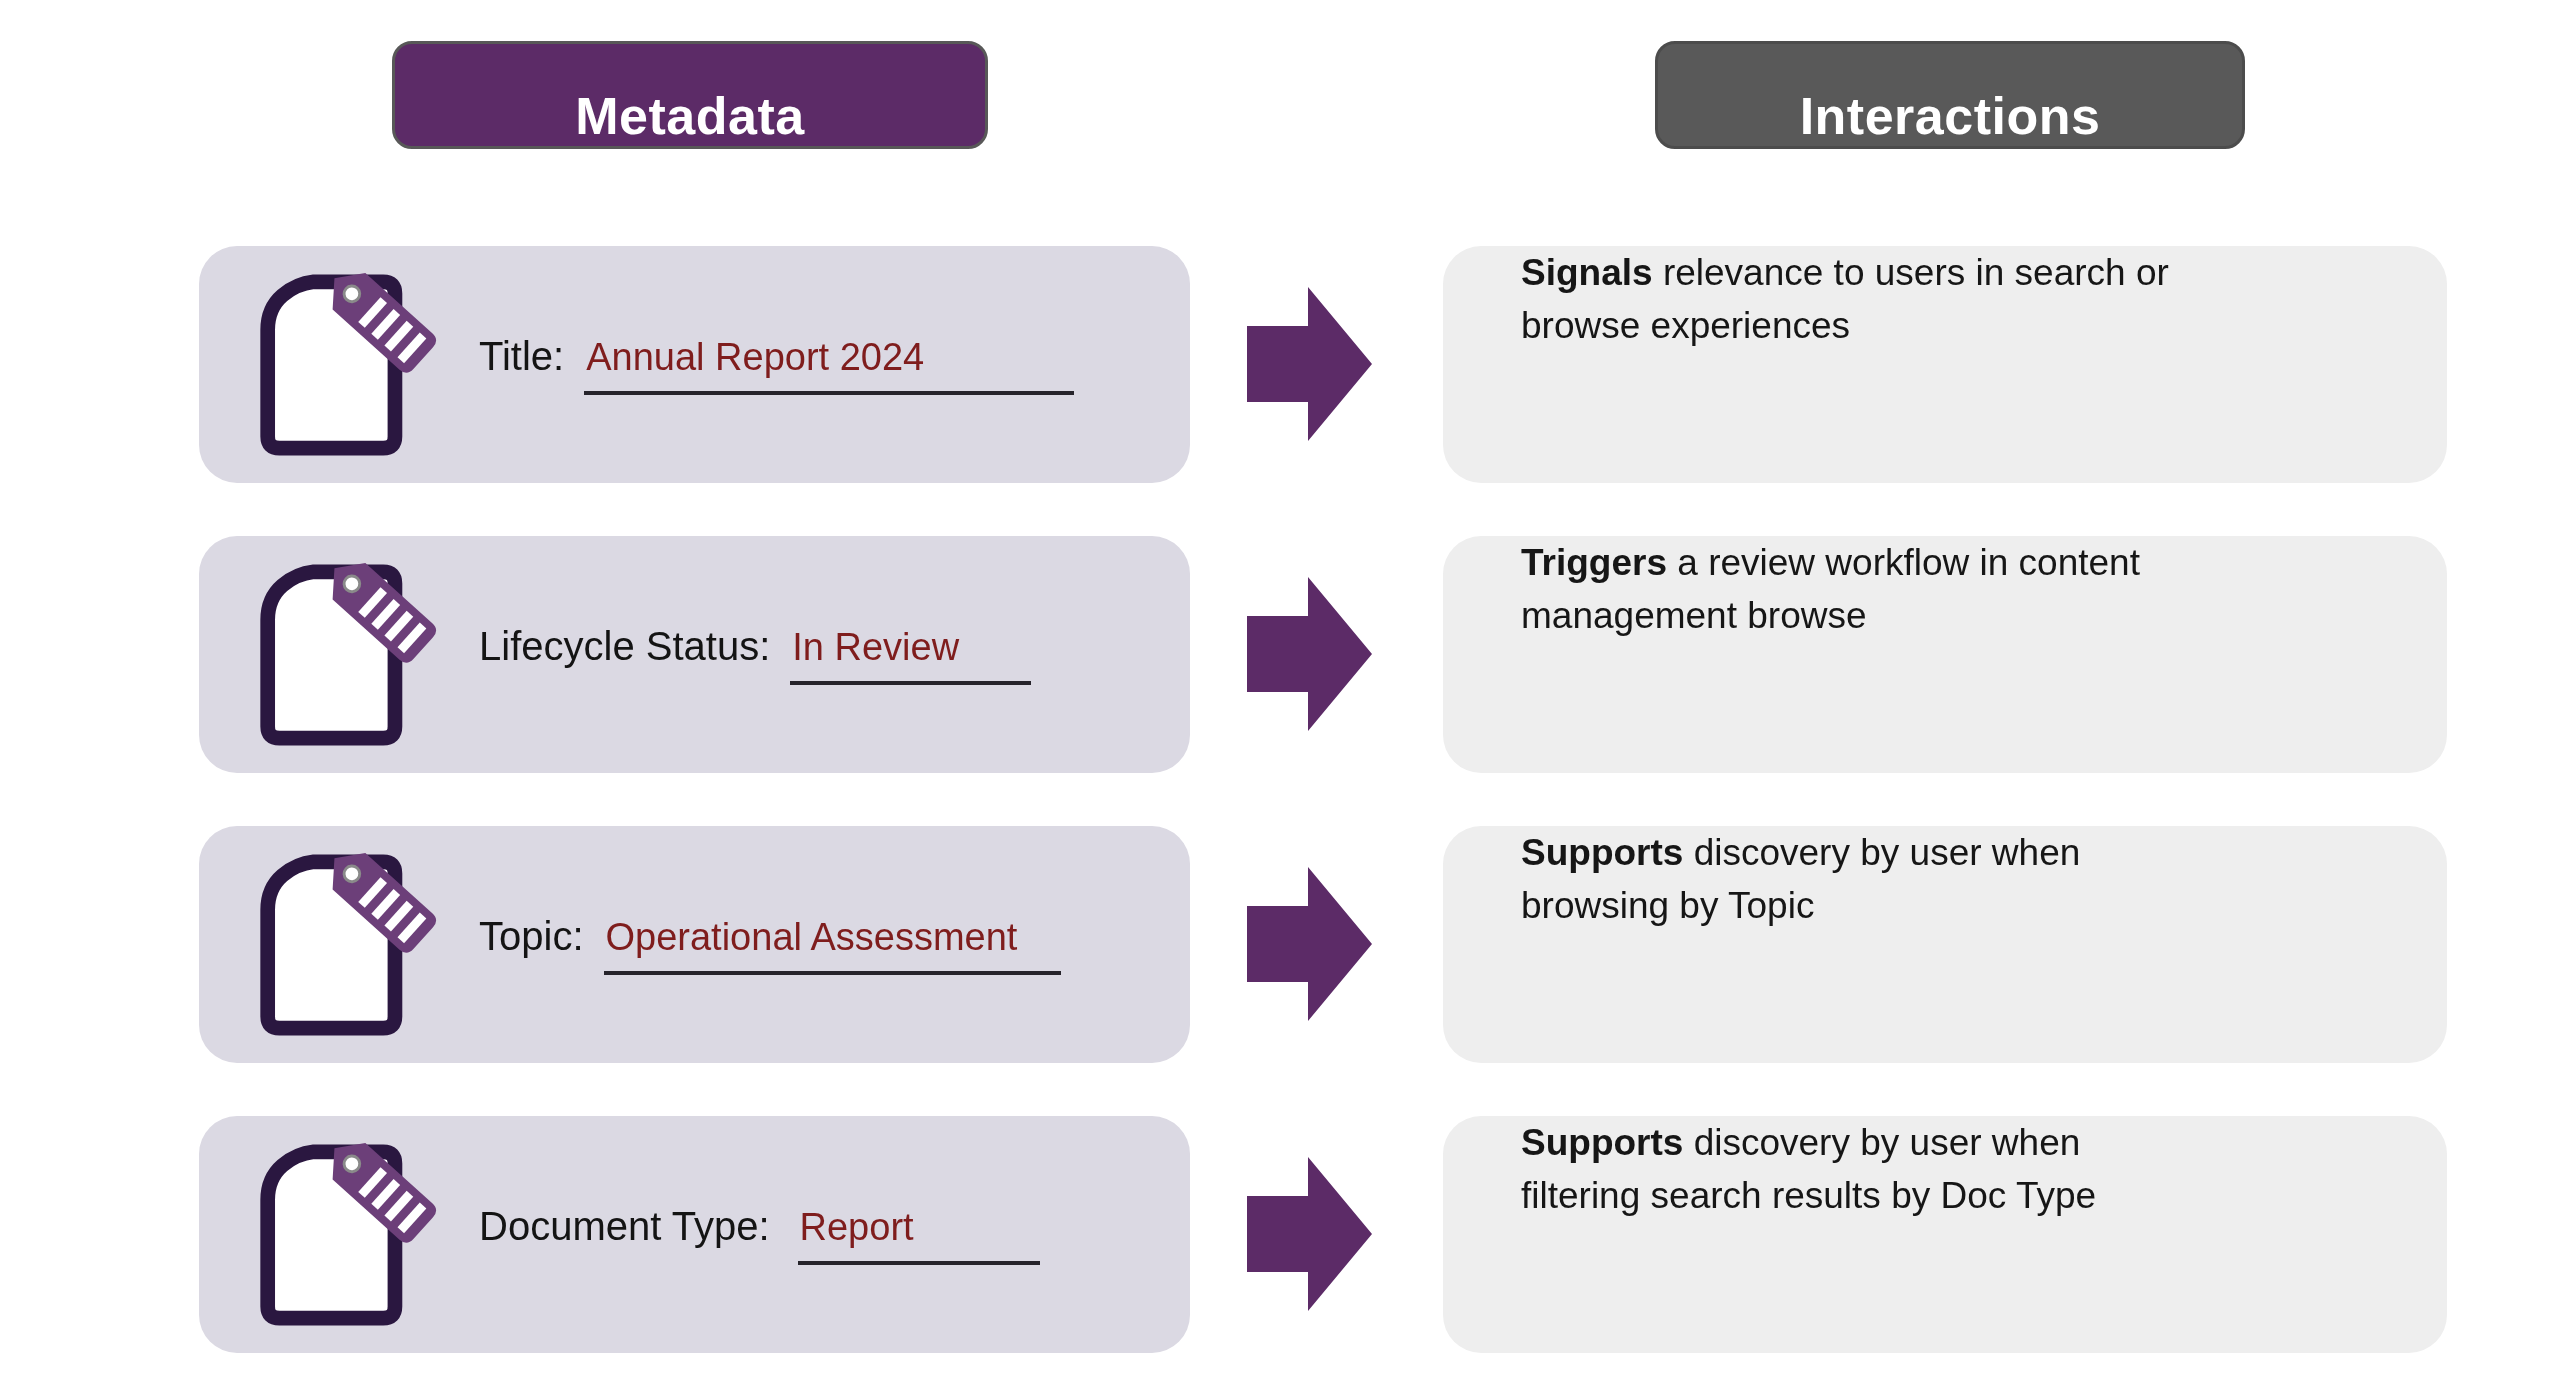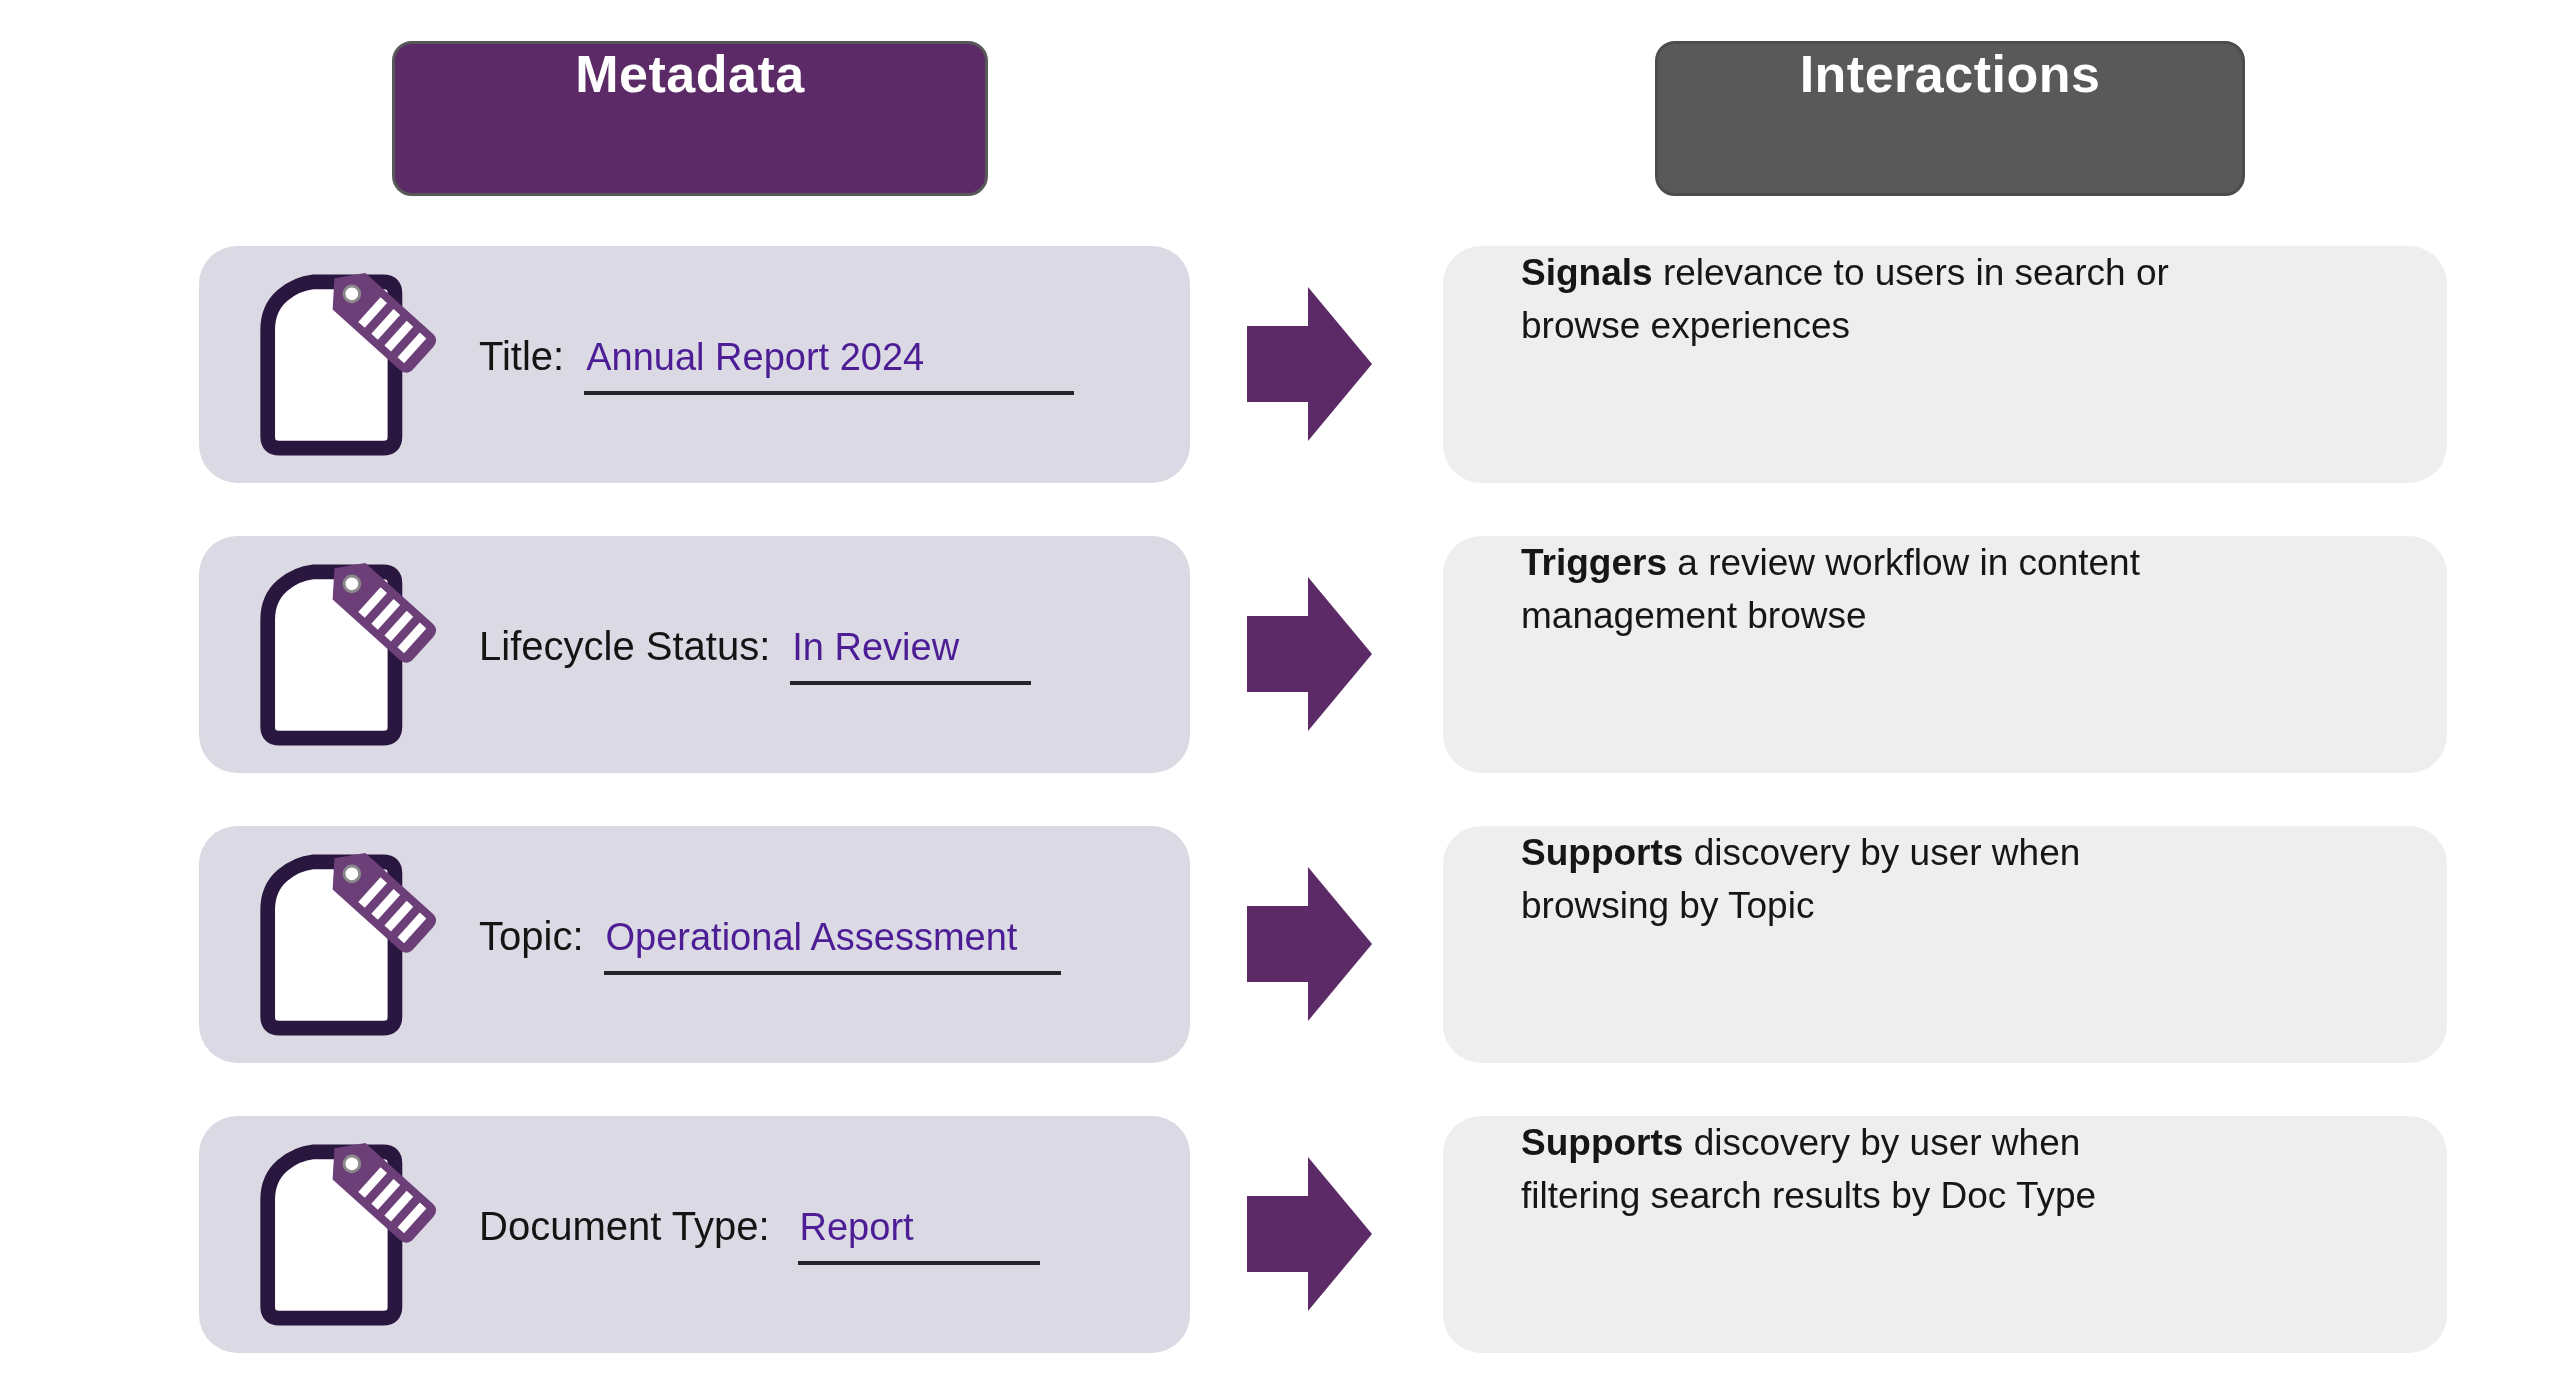--- a/index.html
+++ b/index.html
@@ -3,22 +3,22 @@
 <meta charset="utf-8">
 <style>
   html,body { margin:0; padding:0; background:#ffffff; }
   .canvas {
     position:relative; width:2560px; height:1380px; background:#ffffff;
     font-family:"Liberation Sans", sans-serif; overflow:hidden;
   }
 
   
   .pill {
-    position:absolute; top:41px; height:155px; border-radius:20px;
-    display:flex; align-items:flex-start; justify-content:center;
+    position:absolute; top:41px; height:108px; border-radius:20px;
+    display:flex; align-items:flex-end; justify-content:center;
     color:#ffffff; font-size:52px; font-weight:700; letter-spacing:0.5px;
     box-sizing:border-box;
   }
   .pill-metadata     { left:392px;  width:596px; background:#5C2B67; border:3px solid #585858; }
   .pill-interactions { left:1655px; width:590px; background:#595959; border:3px solid #4c4c4c; }
 
   
   .row { position:absolute; left:0; width:2560px; height:237px; }
   .r0 { top:246px; } .r1 { top:536px; } .r2 { top:826px; } .r3 { top:1116px; }
 
@@ -26,21 +26,21 @@
     position:absolute; left:199px; top:0; width:991px; height:237px;
     background:#DBD9E3; border-radius:38px;
     display:flex; align-items:center; padding-left:54px; box-sizing:border-box;
   }
   .doc-icon { flex:0 0 auto; margin-right:40px; }
 
   .field { display:flex; align-items:baseline; }
   .field-label { font-size:40px; font-weight:400; color:#141414; white-space:nowrap; }
   .field-value {
     display:inline-block; margin-left:20px; padding:0 6px 12px 2px;
-    font-size:38px; font-weight:400; color:#4c1d95; white-space:nowrap;
+    font-size:38px; font-weight:400; color:#7f1d1d; white-space:nowrap;
     border-bottom:4px solid #26242b;
   }
   .r0 .field-value { padding-right:150px; }
   .r1 .field-value { padding-right:72px; }
   .r2 .field-value { padding-right:44px; }
   .r3 .field-value { padding-right:126px;margin-left:28px; }
 
   .arrow { position:absolute; left:1247px; top:41px; width:125px; height:154px; }
 
   .right-card {

